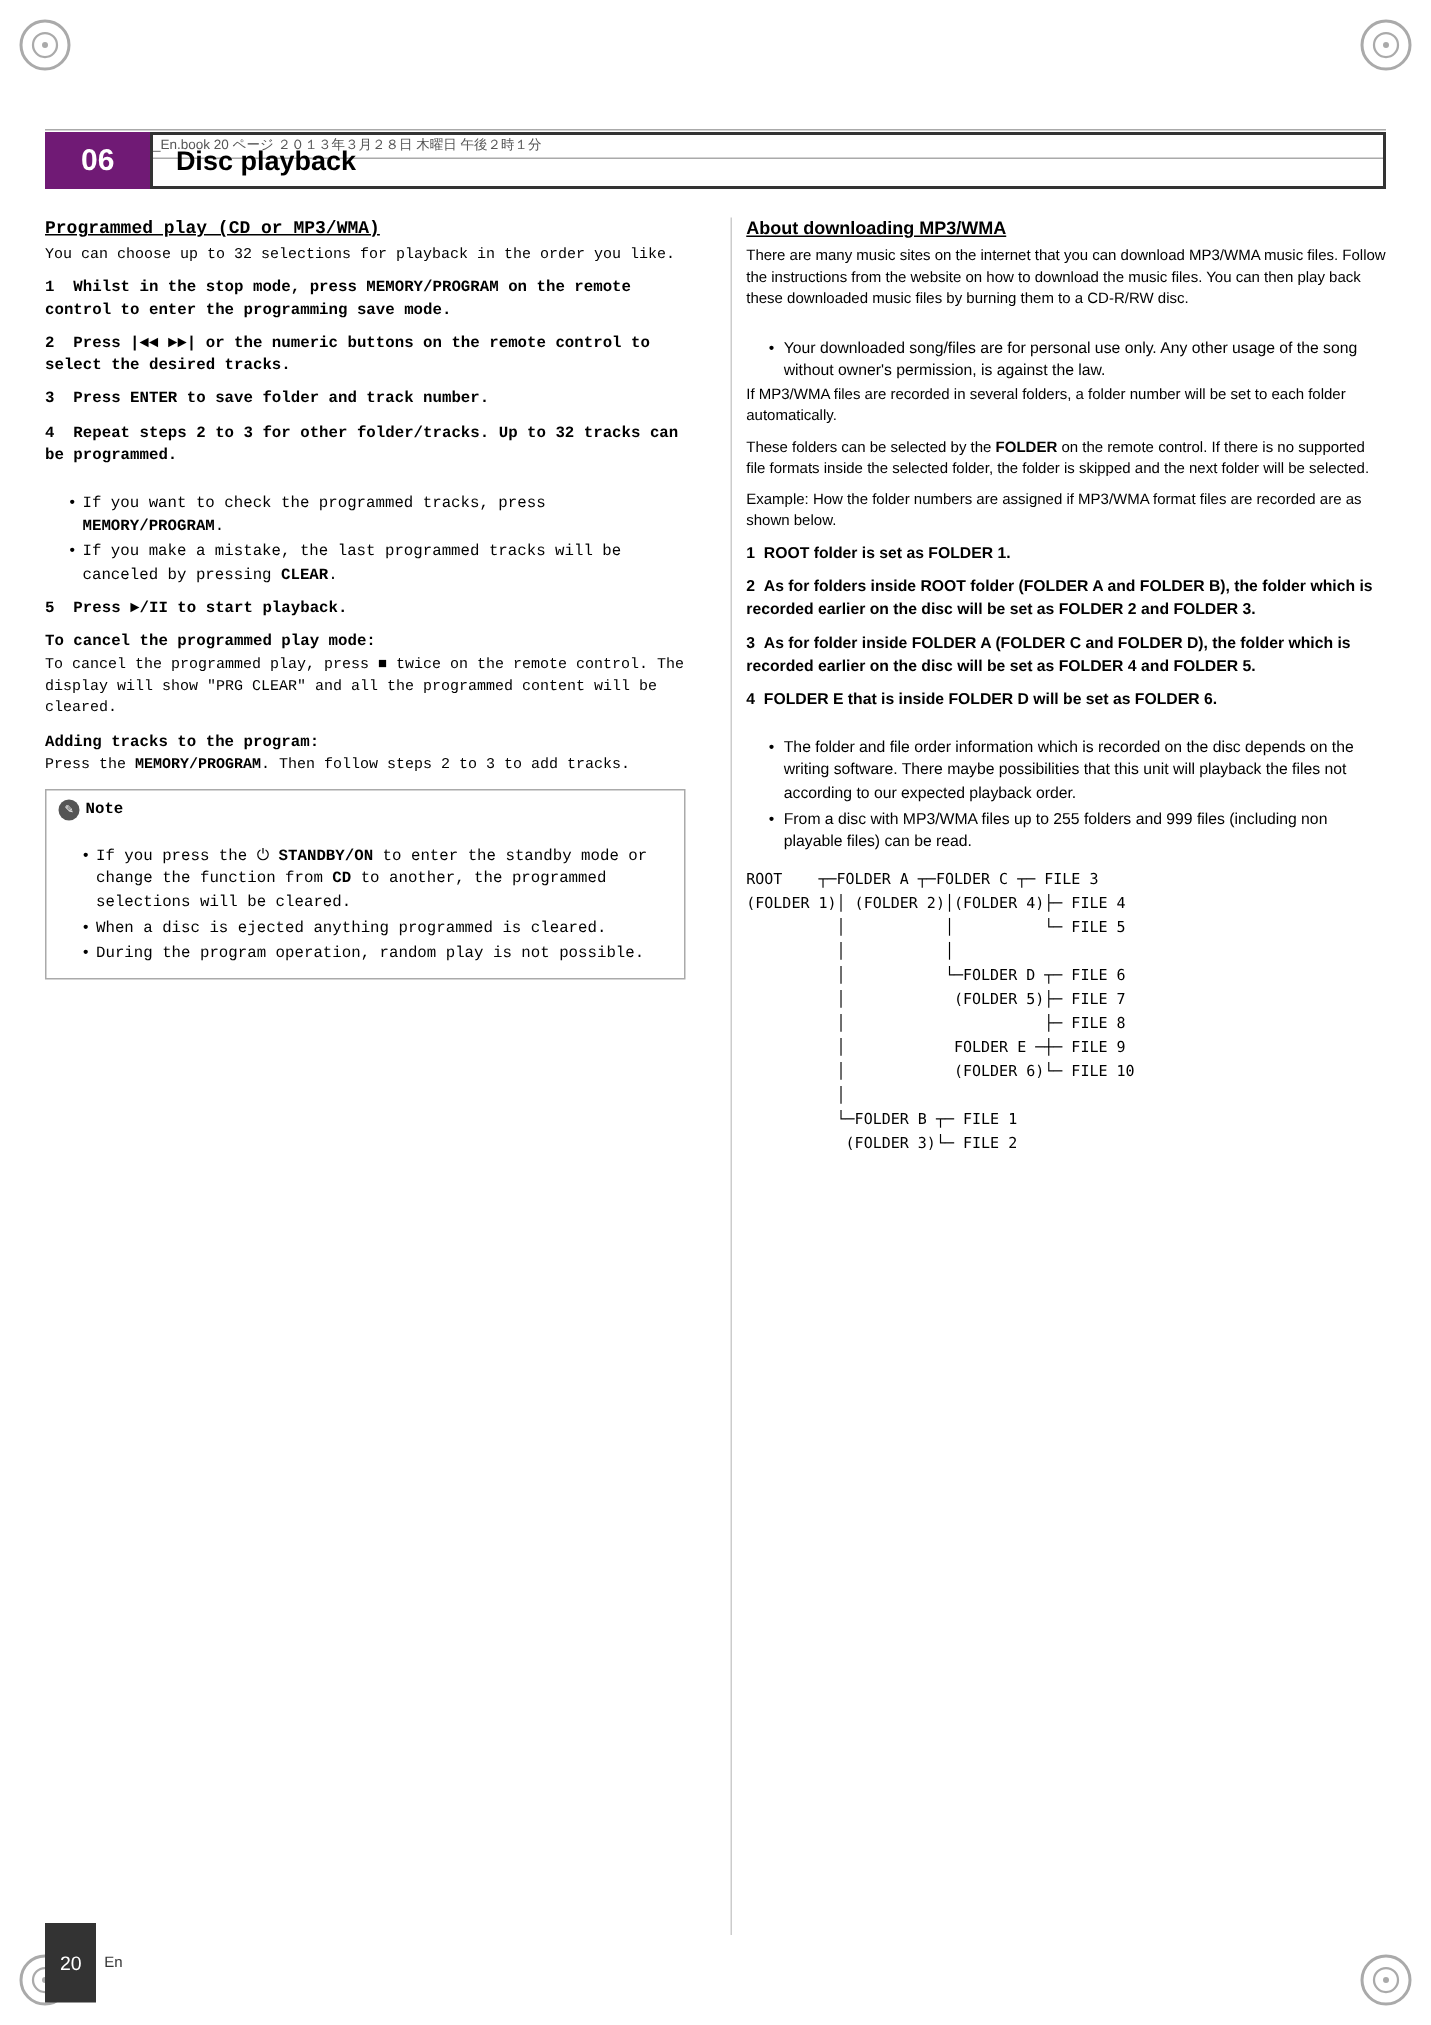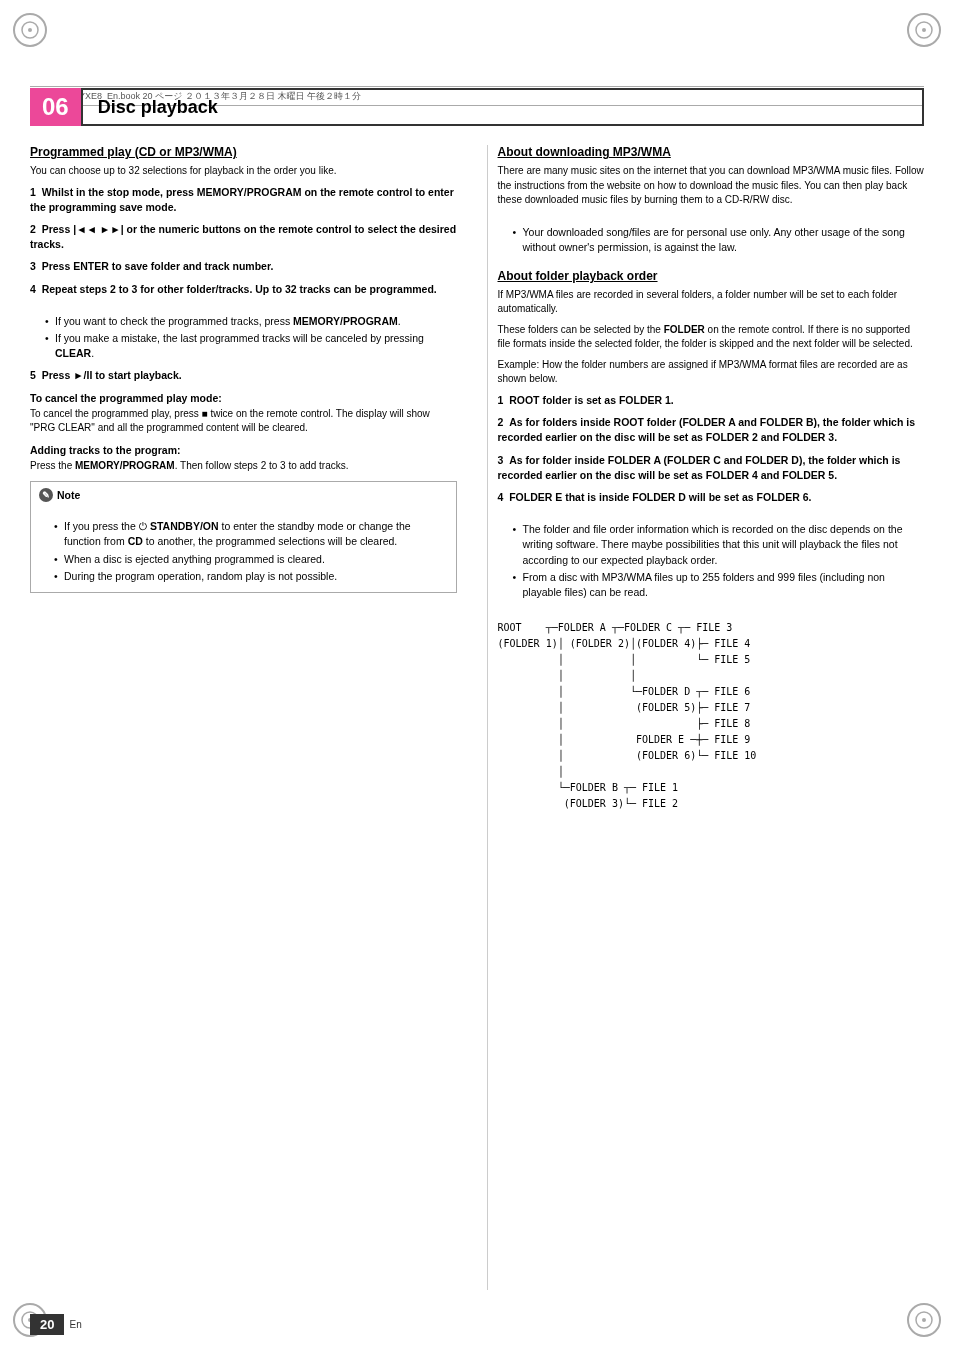--- a/index.html
+++ b/index.html
@@ -46,25 +46,25 @@
     .chapter-header {
       position: absolute;
       top: 88px;
       left: 30px;
       right: 30px;
       height: 38px;
       display: flex;
       align-items: center;
     }
     .chapter-number {
-      background: #ec4899;
+      background: #701a75;
       color: #fff;
-      font-size: 24px;
-      font-weight: bold;
-      padding: 5px 12px;
+      font-size: 20px;
+      font-weight: bold;
+      padding: 5px 24px;
       height: 38px;
       display: flex;
       align-items: center;
       justify-content: center;
       min-width: 48px;
     }
     .chapter-title-box {
       flex: 1;
       border: 2px solid #333;
       height: 38px;
@@ -82,20 +82,21 @@
       left: 30px;
       right: 30px;
       bottom: 60px;
       display: flex;
       gap: 20px;
     }
 
     .left-column {
       flex: 1;
       padding-right: 10px;
+      font-family: Liberation Mono, monospace;
     }
     .right-column {
       flex: 1;
       padding-left: 10px;
       border-left: 1px solid #ccc;
     }
 
     
     .section-heading {
       font-size: 12px;
@@ -185,39 +186,39 @@
       align-items: center;
       justify-content: center;
       font-weight: bold;
     }
 
     
     .folder-tree {
       font-family: monospace;
       font-size: 10px;
       line-height: 1.6;
-      margin-top: 20px;
+      margin-top: 10px;
       white-space: pre;
     }
 
     
     .page-footer {
       position: absolute;
       bottom: 15px;
       left: 30px;
       display: flex;
       align-items: center;
       gap: 5px;
     }
     .page-number-box {
       background: #333;
       color: #fff;
       font-size: 13px;
-      font-weight: bold;
-      padding: 3px 10px;
+      font-weight: normal;
+      padding: 19px 10px;
     }
     .page-lang {
       font-size: 10px;
       color: #333;
     }
   </style>
 </head>
 <body>
 
 <div class="corner corner-tl">
@@ -310,21 +311,20 @@
   </div>
 
   <div class="right-column">
 
     <div class="section-heading">About downloading MP3/WMA</div>
     <div class="body-text">There are many music sites on the internet that you can download MP3/WMA music files. Follow the instructions from the website on how to download the music files. You can then play back these downloaded music files by burning them to a CD-R/RW disc.</div>
     <ul class="sub-bullet">
       <li>Your downloaded song/files are for personal use only. Any other usage of the song without owner's permission, is against the law.</li>
     </ul>
 
-    <div class="section-heading">About folder playback order</div>
     <div class="body-text">If MP3/WMA files are recorded in several folders, a folder number will be set to each folder automatically.</div>
     <div class="body-text">These folders can be selected by the <strong>FOLDER</strong> on the remote control. If there is no supported file formats inside the selected folder, the folder is skipped and the next folder will be selected.</div>
     <div class="body-text">Example: How the folder numbers are assigned if MP3/WMA format files are recorded are as shown below.</div>
 
     <div class="step">
       <span class="step-number">1&nbsp;&nbsp;</span><span class="step-text"><strong>ROOT folder is set as FOLDER 1.</strong></span>
     </div>
     <div class="step">
       <span class="step-number">2&nbsp;&nbsp;</span><span class="step-text"><strong>As for folders inside ROOT folder (FOLDER A and FOLDER B), the folder which is recorded earlier on the disc will be set as FOLDER 2 and FOLDER 3.</strong></span>
     </div>

